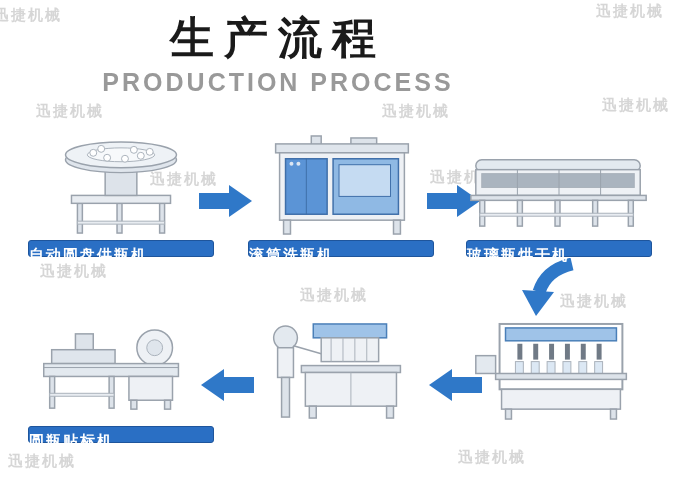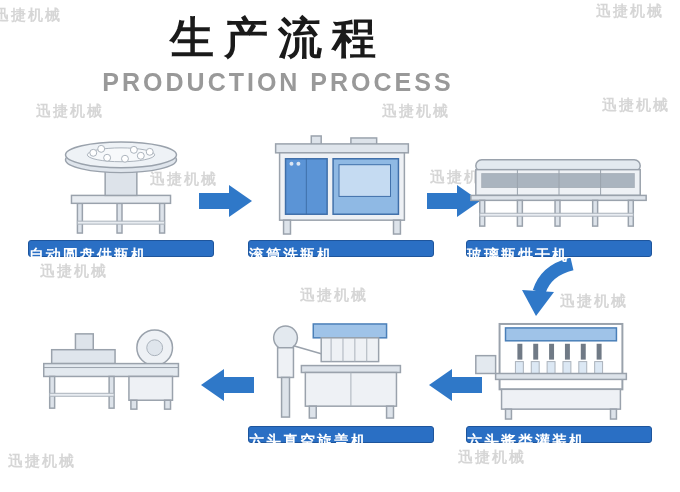--- a/index.html
+++ b/index.html
@@ -177,20 +177,21 @@
         <rect x="12" y="44" width="136" height="13" class="mk" fill="#e3e9ef"></rect>
         <line x1="12" y1="48" x2="148" y2="48" stroke="#9aa2ac" stroke-width="1"></line>
         <rect x="98" y="57" width="44" height="24" class="mk" fill="#eef1f5"></rect>
         <rect x="18" y="57" width="5" height="32" class="mk" fill="#dde3ea"></rect>
         <rect x="78" y="57" width="5" height="32" class="mk" fill="#dde3ea"></rect>
         <rect x="18" y="74" width="65" height="3" class="mkthin" fill="#e8ecf1"></rect>
         <rect x="100" y="81" width="6" height="9" class="mk" fill="#dde3ea"></rect>
         <rect x="134" y="81" width="6" height="9" class="mk" fill="#dde3ea"></rect>
       </svg>
     </div>
+    <div class="step-label">圆瓶贴标机</div>
   </div>
 
   <div class="cell c-r2c2">
     <div class="machine">
       <svg viewBox="0 0 180 105">
         <circle cx="34" cy="18" r="12" class="mk" fill="#e3e9ef"></circle>
         <rect x="26" y="28" width="16" height="30" class="mk" fill="#eef1f5"></rect>
         <line x1="42" y1="26" x2="70" y2="34" stroke="#9aa2ac" stroke-width="1.5"></line>
         <rect x="62" y="4" width="74" height="14" fill="#9fc3e8" stroke="#4a7fb8" stroke-width="1.5"></rect>
         <rect x="70" y="18" width="58" height="24" class="mk" fill="#eef1f5"></rect>
@@ -199,21 +200,20 @@
         <line x1="104" y1="18" x2="104" y2="42" stroke="#aab2bb" stroke-width="1"></line>
         <line x1="116" y1="18" x2="116" y2="42" stroke="#aab2bb" stroke-width="1"></line>
         <rect x="50" y="46" width="100" height="7" class="mk" fill="#dde3ea"></rect>
         <rect x="54" y="53" width="92" height="34" class="mk" fill="#eef1f5"></rect>
         <line x1="100" y1="53" x2="100" y2="87" stroke="#aab2bb" stroke-width="1"></line>
         <rect x="58" y="87" width="7" height="12" class="mk" fill="#dde3ea"></rect>
         <rect x="136" y="87" width="7" height="12" class="mk" fill="#dde3ea"></rect>
         <rect x="30" y="58" width="8" height="40" class="mk" fill="#dde3ea"></rect>
       </svg>
     </div>
-    <div class="step-label">六头真空旋盖机</div>
   </div>
 
   <div class="cell c-r2c3">
     <div class="machine">
       <svg viewBox="0 0 180 105">
         <rect x="30" y="4" width="124" height="66" fill="none" stroke="#9aa2ac" stroke-width="2"></rect>
         <rect x="36" y="8" width="112" height="13" fill="#9fc3e8" stroke="#4a7fb8" stroke-width="1.5"></rect>
         <rect x="48" y="24" width="5" height="16" fill="#707a86"></rect>
         <rect x="64" y="24" width="5" height="16" fill="#707a86"></rect>
         <rect x="80" y="24" width="5" height="16" fill="#707a86"></rect>
@@ -226,21 +226,20 @@
         <rect x="94" y="42" width="8" height="12" class="mkthin" fill="#dce8f4"></rect>
         <rect x="110" y="42" width="8" height="12" class="mkthin" fill="#dce8f4"></rect>
         <rect x="126" y="42" width="8" height="12" class="mkthin" fill="#dce8f4"></rect>
         <rect x="26" y="54" width="132" height="6" class="mk" fill="#dde3ea"></rect>
         <rect x="32" y="70" width="120" height="20" class="mk" fill="#eef1f5"></rect>
         <rect x="36" y="90" width="6" height="10" class="mk" fill="#dde3ea"></rect>
         <rect x="142" y="90" width="6" height="10" class="mk" fill="#dde3ea"></rect>
         <rect x="6" y="36" width="20" height="18" class="mk" fill="#e3e9ef"></rect>
       </svg>
     </div>
-    <div class="step-label">六头酱类灌装机</div>
   </div>
 
   <div class="arrow a-r1a">
     <svg width="54" height="34" viewBox="0 0 54 34">
       <polygon points="0,9 30,9 30,1 53,17 30,33 30,25 0,25" fill="#2f78c8"></polygon>
     </svg>
   </div>
   <div class="arrow a-r1b">
     <svg width="54" height="34" viewBox="0 0 54 34">
       <polygon points="0,9 30,9 30,1 53,17 30,33 30,25 0,25" fill="#2f78c8"></polygon>

